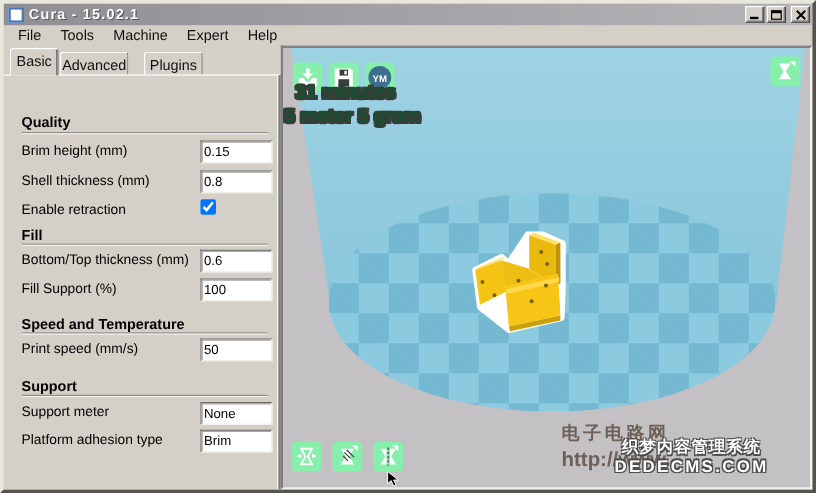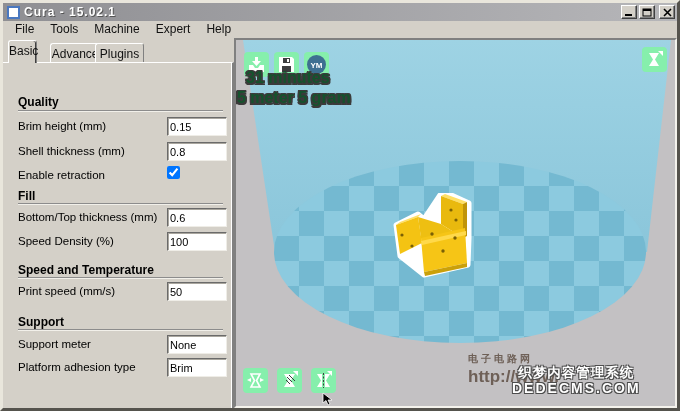--- a/index.html
+++ b/index.html
@@ -17,23 +17,23 @@
   .tb-btn.close{margin-left:2px;}
   .tb-btn svg{display:block;}
   
   .menubar{position:absolute;left:0;top:18px;right:0;height:17px;display:flex;align-items:center;padding-left:4px;}
   .menu-item{font-size:12px;color:#111;padding:1px 8px 2px 8px;}
   
   .sidebar{position:absolute;left:0;top:35px;width:231px;bottom:0;}
   .tab{position:absolute;font-size:12px;color:#111;text-align:center;
     background:#d4d0c8;border:1px solid;border-color:#fff #808080 #d4d0c8 #fff;
     border-radius:3px 3px 0 0;padding-top:3px;}
-  .tab.active{left:5px;top:2px;width:29px;height:23px;z-index:3;border-bottom:none;box-shadow:inset -1px 0 0 #404040;}
+  .tab.active{left:5px;top:2px;width:41px;height:23px;z-index:3;border-bottom:none;box-shadow:inset -1px 0 0 #404040;}
   .tab.i1{left:47px;top:5px;width:57px;height:20px;}
-  .tab.i2{left:92px;top:5px;width:49px;height:32px;}
+  .tab.i2{left:117px;top:5px;width:49px;height:32px;}
   .panel-frame{position:absolute;left:0;top:24px;right:0;bottom:0;background:#d4d0c8;
     border-top:1px solid #fff;border-right:2px solid;border-right-color:#808080;box-shadow:inset -1px 0 0 #fff;}
   .sec-title{position:absolute;left:15px;font-size:12px;font-weight:bold;color:#000;}
   .sec-line{position:absolute;left:15px;right:9px;height:2px;border-top:1px solid #8c8c8c;border-bottom:1px solid #f2f0ea;}
   .fld-label{position:absolute;left:15px;font-size:11.5px;color:#000;white-space:nowrap;}
   .fld-input{position:absolute;left:164px;width:60px;height:19px;font-size:11px;color:#000;background:#fff;
     border:1px solid;border-color:#6a6a6a #efede7 #efede7 #6a6a6a;box-shadow:inset 1px 1px 0 #a9a69e;padding:1px 2px;}
   .fld-check{position:absolute;left:164px;width:13px;height:13px;margin:0;}
   
   .viewport{position:absolute;left:231px;top:35px;right:0;bottom:0;
@@ -45,21 +45,21 @@
   .vp-plate{position:absolute;left:38px;top:121px;width:372px;height:182px;border-radius:50%;
     background:
       linear-gradient(45deg,#74b9d1 25%,transparent 25% 75%,#74b9d1 75%) 0 0/50px 50px,
       linear-gradient(45deg,#74b9d1 25%,transparent 25% 75%,#74b9d1 75%) 25px 25px/50px 50px,#8ccadf;}
   .vp-icon{position:absolute;width:25px;height:25px;background:#86efac;border-radius:4px;
     display:flex;align-items:center;justify-content:center;padding:0;border:none;}
   .stats{position:absolute;color:#14532d;font-weight:bold;font-size:16px;white-space:nowrap;line-height:1;
     text-shadow:-1.5px -1.5px 0 #3b3b3b,1.5px -1.5px 0 #3b3b3b,-1.5px 1.5px 0 #3b3b3b,1.5px 1.5px 0 #3b3b3b,
       -1.5px 0 0 #3b3b3b,1.5px 0 0 #3b3b3b,0 -1.5px 0 #3b3b3b,0 1.5px 0 #3b3b3b;}
   .wm-site{position:absolute;left:232px;top:313px;color:#6e6057;font-weight:bold;line-height:1.25;z-index:4;}
-  .wm-site .l1{font-size:10px;letter-spacing:3px;}
+  .wm-site .l1{font-size:15px;letter-spacing:3px;}
   .wm-site .l2{font-size:17px;}
   .wm-dede{position:absolute;left:276px;top:326px;color:#fff;font-weight:bold;line-height:1.1;z-index:5;text-align:center;
     text-shadow:-1px -1px 0 #4d4d4d,1px -1px 0 #4d4d4d,-1px 1px 0 #4d4d4d,1px 1px 0 #4d4d4d;}
   .wm-dede .l1{font-size:13.5px;letter-spacing:1px;}
   .wm-dede .l2{font-size:14px;letter-spacing:2px;}
   .model{position:absolute;left:152px;top:153px;}
   .cursor{position:absolute;left:86px;top:352px;}
 </style>
 </head>
 <body>
@@ -110,21 +110,21 @@
       <input class="fld-input" style="top: 54px;" value="0.15">
       <div class="fld-label" style="top:82px">Shell thickness (mm)</div>
       <input class="fld-input" style="top: 79px;" value="0.8">
       <div class="fld-label" style="top:106px">Enable retraction</div>
       <input type="checkbox" class="fld-check" style="top: 103px;" checked="true">
 
       <div class="sec-title" style="top:126px">Fill</div>
       <div class="sec-line" style="top:140px"></div>
       <div class="fld-label" style="top:148px">Bottom/Top thickness (mm)</div>
       <input class="fld-input" style="top: 145px;" value="0.6">
-      <div class="fld-label" style="top:172px">Speed Density (%)</div>
+      <div class="fld-label" style="top:172px">Fill Support (%)</div>
       <input class="fld-input" style="top: 169px;" value="100">
 
       <div class="sec-title" style="top:200px">Speed and Temperature</div>
       <div class="sec-line" style="top:214px"></div>
       <div class="fld-label" style="top:222px">Print speed (mm/s)</div>
       <input class="fld-input" style="top: 219px;" value="50">
 
       <div class="sec-title" style="top:252px">Support</div>
       <div class="sec-line" style="top:266px"></div>
       <div class="fld-label" style="top:275px">Support meter</div>

